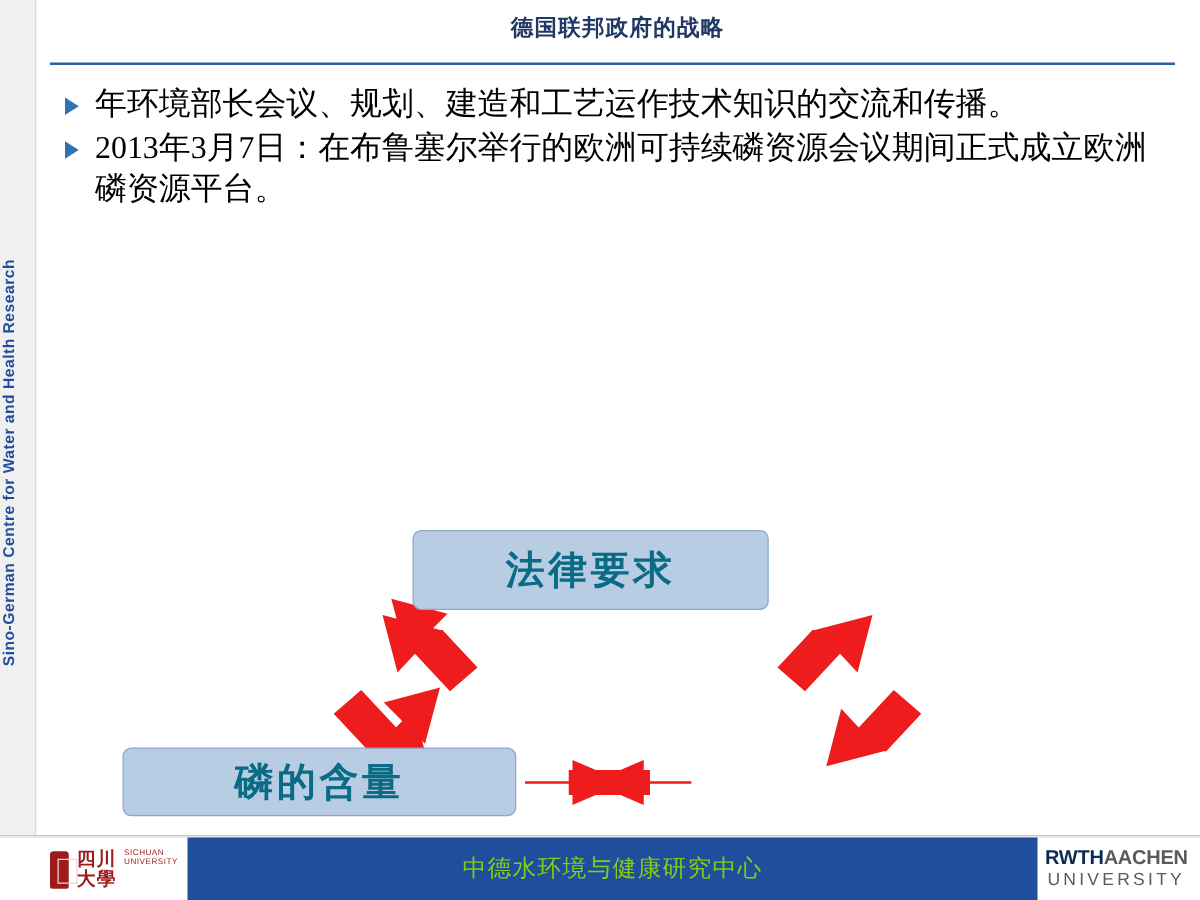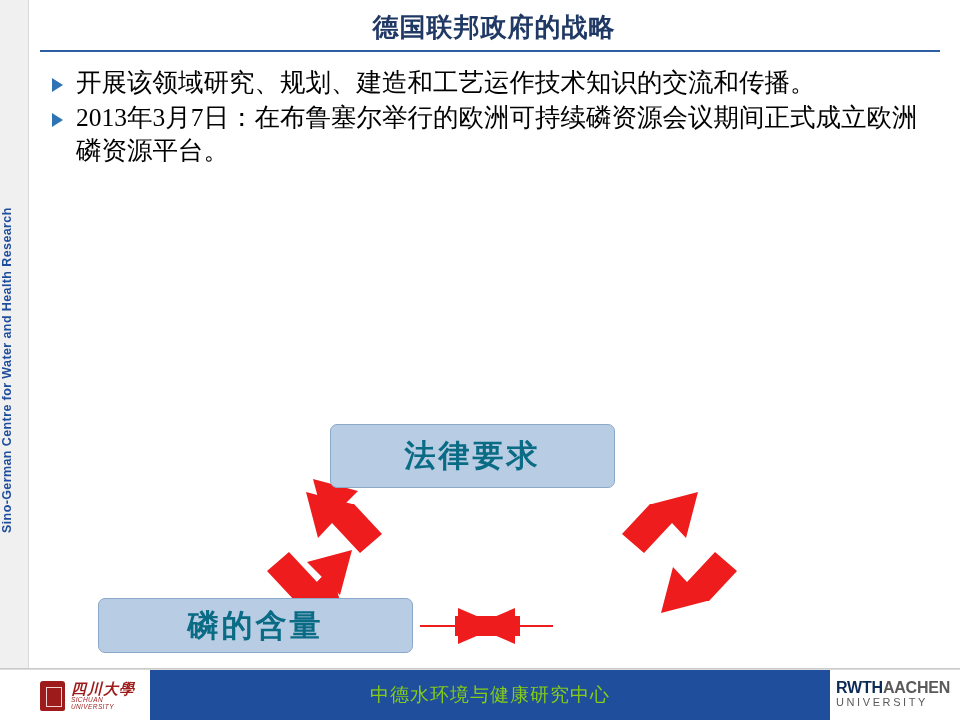--- a/index.html
+++ b/index.html
@@ -46,21 +46,21 @@
     height: 580px;
   }
   
   .title {
     position: absolute;
     left: 28px;
     top: 10px;
     width: 932px;
     text-align: center;
     color: #1f3864;
-    font-size: 26px;
+    font-size: 18px;
     font-weight: bold;
     letter-spacing: 1px;
   }
   .title-rule {
     position: absolute;
     left: 40px;
     top: 50px;
     width: 900px;
     height: 2px;
     background: #2e5fa3;
@@ -191,23 +191,22 @@
   }
   .logo-left .seal:after {
     content: "";
     position: absolute;
     left: 6px; top: 6px;
     width: 14px; height: 18px;
     border: 1px solid #f2d2d2;
   }
   .logo-left .names {
     display: flex;
-    flex-direction: column;
+    flex-direction: row;
     line-height: 1.05;
-    font-style: italic;
   }
   .logo-left .cn {
     color: #9e1b1b;
     font-size: 15px;
     font-weight: bold;
     letter-spacing: 1px;
   }
   .logo-left .en {
     color: #9e1b1b;
     font-size: 6.5px;
@@ -225,24 +224,25 @@
     justify-content: center;
   }
   .logo-right .r1 {
     font-size: 16px;
     font-weight: bold;
     letter-spacing: -0.2px;
     line-height: 1;
   }
   .logo-right .r1 .light { color: #5a5a5a; font-weight: bold; }
   .logo-right .r2 {
-    font-size: 11px;
+    font-size: 14px;
     color: #5a5a5a;
     letter-spacing: 2.6px;
     line-height: 1.2;
+    text-align: right;
   }
   .footer-rule {
     position: absolute;
     left: 0; bottom: 50px;
     width: 960px; height: 2px;
     background: #c9c9c9;
   }
 </style>
 </head>
 <body>
@@ -255,21 +255,21 @@
 
   <div class="title">德国联邦政府的战略</div>
   <div class="title-rule"></div>
 
   <div class="bullets">
 
 
 
     <div class="bullet">
       <div class="bullet-marker"><span class="tri"></span></div>
-      <div class="bullet-text">开展该领域研究、规划、建造和工艺运作技术知识的交流和传播。</div>
+      <div class="bullet-text">年环境部长会议、规划、建造和工艺运作技术知识的交流和传播。</div>
     </div>
 
     <div class="bullet">
       <div class="bullet-marker"><span class="tri"></span></div>
       <div class="bullet-text">2013年3月7日：在布鲁塞尔举行的欧洲可持续磷资源会议期间正式成立欧洲磷资源平台。</div>
     </div>
 
   </div>
 
   <div class="diagram">

